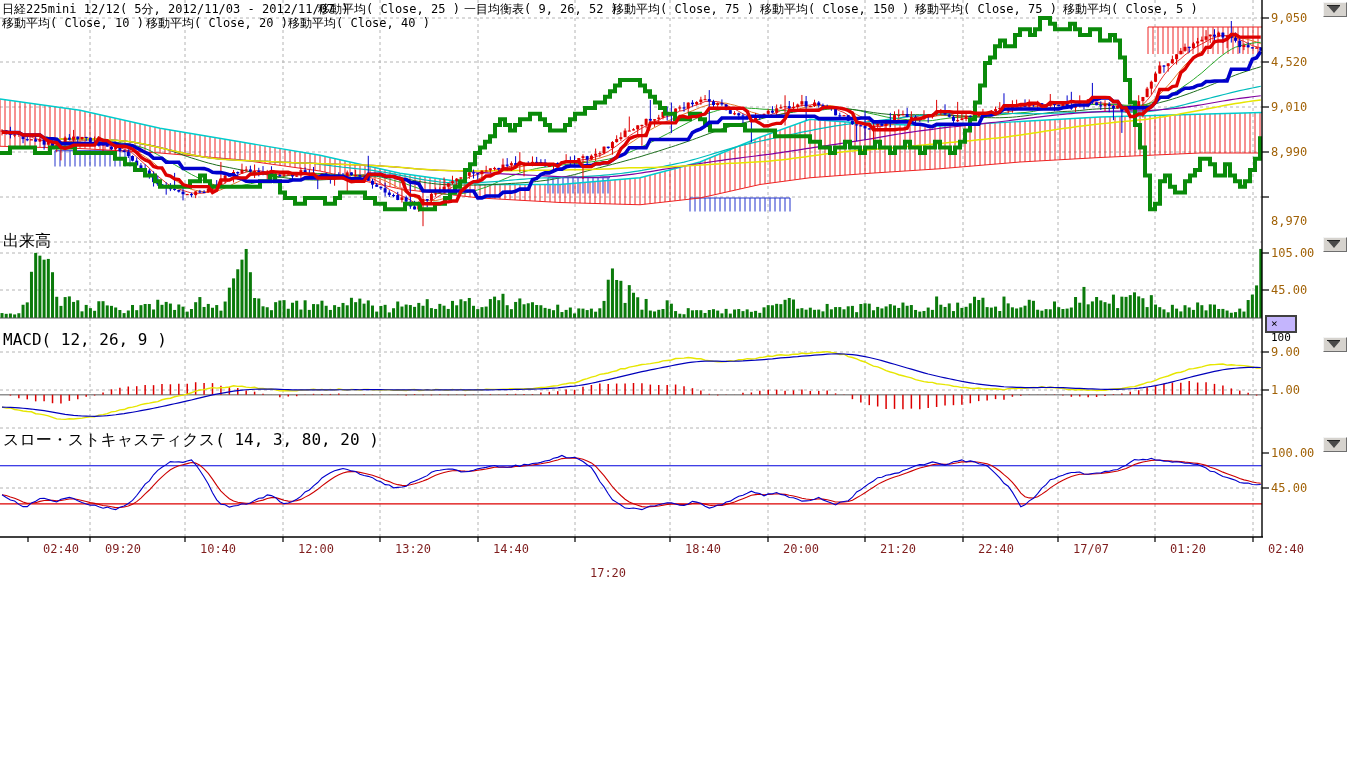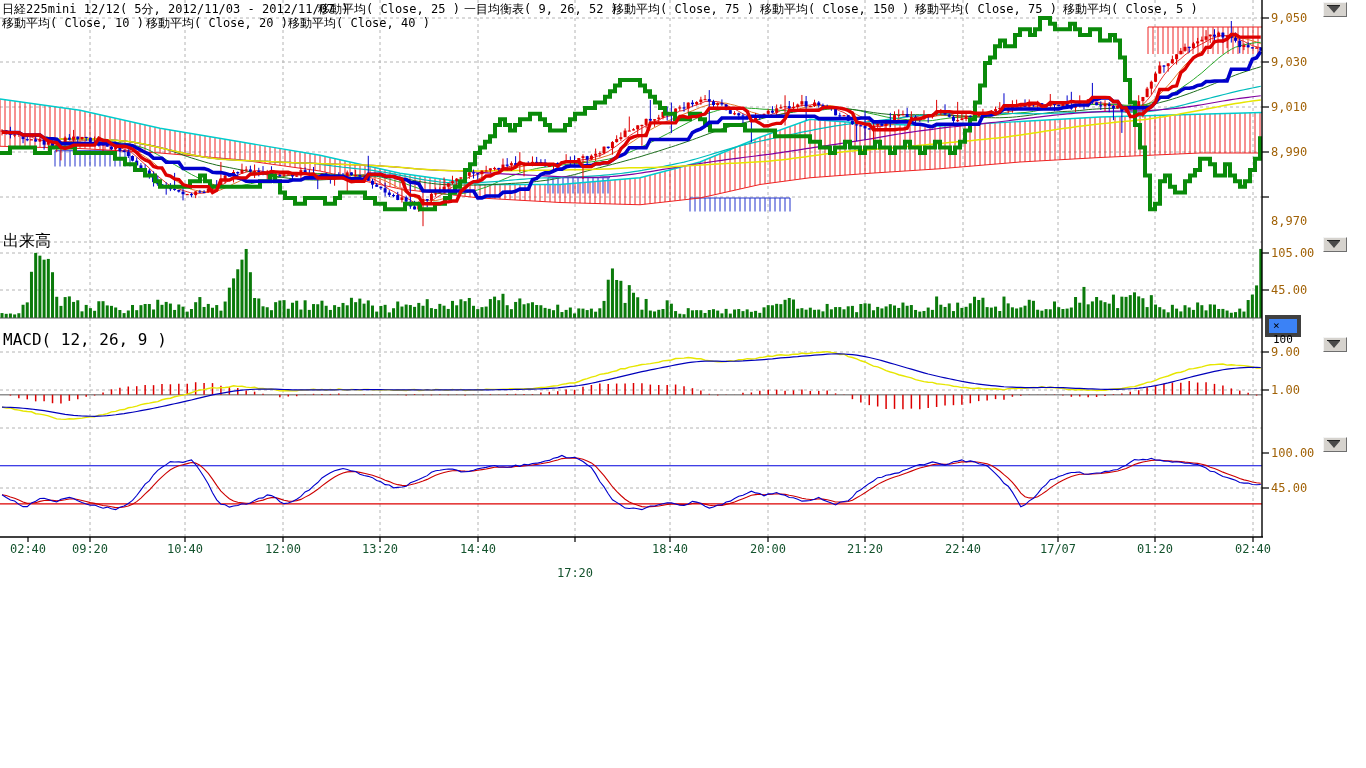--- a/index.html
+++ b/index.html
@@ -1,26 +1,26 @@
 <!DOCTYPE html>
 <html><head>
 <meta charset="utf-8">
 <style>
   html,body{margin:0;padding:0;background:#ffffff;width:1366px;height:768px;overflow:hidden;
     font-family:"DejaVu Sans Mono","Liberation Mono",monospace;}
   #stage{position:relative;width:1288px;height:768px;background:#fff;}
   #chart-svg{position:absolute;left:0;top:0;}
   .legend-item{position:absolute;color:#000;font-size:12px;white-space:pre;}
   .ylab{position:absolute;left:1271px;color:#a16207;font-size:12px;white-space:pre;}
-  .xlab{position:absolute;color:#14532d;font-size:12px;transform:translateX(-50%);white-space:pre;}
+  .xlab{position:absolute;color:#7f1d1d;font-size:12px;transform:translateX(-50%);white-space:pre;margin-left:33px;}
   .panel-label{position:absolute;color:#000;font-size:16px;white-space:pre;}
   .lbl-volume{left:3px;top:231px;}
   .lbl-macd{left:3px;top:330px;}
   .lbl-stoch{left:3px;top:430px;}
-  .mult-box{position:absolute;left:1265px;top:315px;border:4px solid #404040;background:#3b82f6;
+  .mult-box{position:absolute;left:1265px;top:315px;border:2px solid #404040;background:#c4b5fd;
     font-size:11px;padding:0 4px;height:14px;line-height:14px;}
   .dd{position:absolute;left:1323px;width:22px;height:13px;background:#d6d3ce;
     border:1px solid;border-color:#f4f4f4 #6e6e6e #6e6e6e #f4f4f4;cursor:pointer;}
   .dd::after{content:"";position:absolute;left:4px;top:3px;width:0;height:0;
     border:6px solid transparent;border-top:7px solid #4a4a4a;}
   .dd::before{content:"";position:absolute;left:3px;top:2px;width:13px;height:1px;background:#222;}
 </style>
 </head>
 <body>
 
@@ -1520,24 +1520,25 @@
       <div class="legend-item" style="left: 612px; top: 1px;">移動平均( Close, 75 )</div>
       <div class="legend-item" style="left: 760px; top: 1px;">移動平均( Close, 150 )</div>
       <div class="legend-item" style="left: 915px; top: 1px;">移動平均( Close, 75 )</div>
       <div class="legend-item" style="left: 1063px; top: 1px;">移動平均( Close, 5 )</div>
       <div class="legend-item" style="left: 2px; top: 15px;">移動平均( Close, 10 )</div>
       <div class="legend-item" style="left: 146px; top: 15px;">移動平均( Close, 20 )</div>
       <div class="legend-item" style="left: 288px; top: 15px;">移動平均( Close, 40 )</div>
     </div>
   <div class="panel-label lbl-volume">出来高</div>
   <div class="panel-label lbl-macd">MACD( 12, 26, 9 )</div>
+  <div class="panel-label lbl-stoch">スロー・ストキャスティクス( 14, 3, 80, 20 )</div>
   <div class="mult-box">× 100</div>
   <div id="ylabel-layer">
       <div class="ylab" style="top: 11px;">9,050</div>
-      <div class="ylab" style="top: 55px;">9,030</div>
+      <div class="ylab" style="top: 55px;">4,520</div>
       <div class="ylab" style="top: 100px;">9,010</div>
       <div class="ylab" style="top: 145px;">8,990</div>
       <div class="ylab" style="top: 190px; margin-top: 24px;">8,970</div>
       <div class="ylab" style="top: 246px;">105.00</div>
       <div class="ylab" style="top: 283px;">45.00</div>
       <div class="ylab" style="top: 345px;">9.00</div>
       <div class="ylab" style="top: 383px;">1.00</div>
       <div class="ylab" style="top: 446px;">100.00</div>
       <div class="ylab" style="top: 481px;">45.00</div>
     </div>

